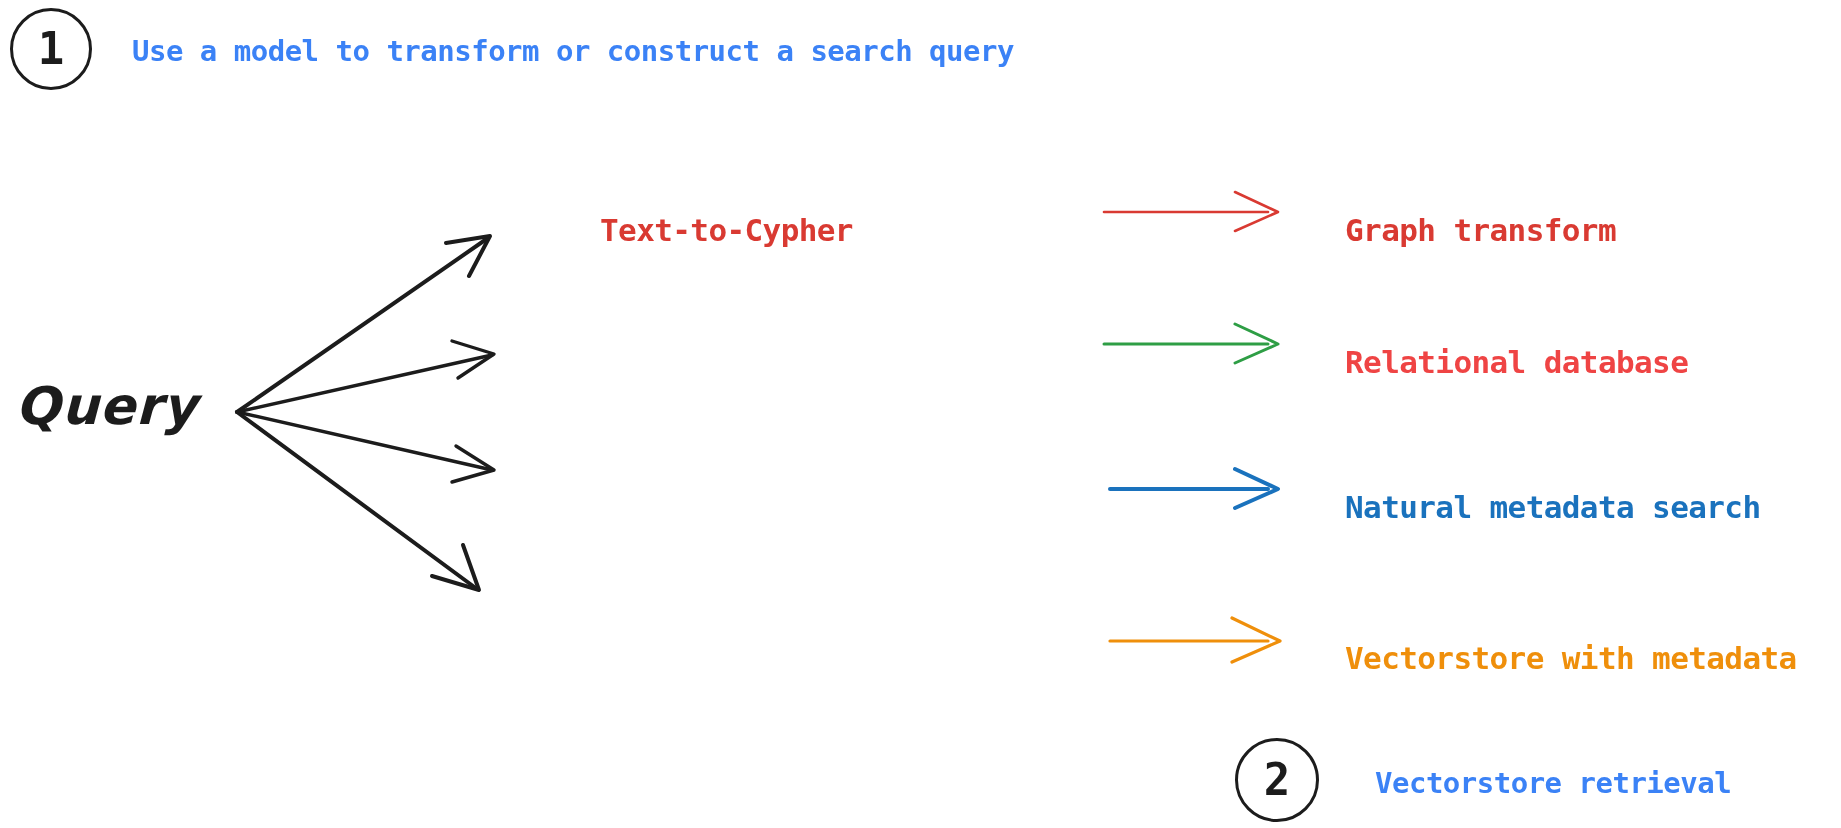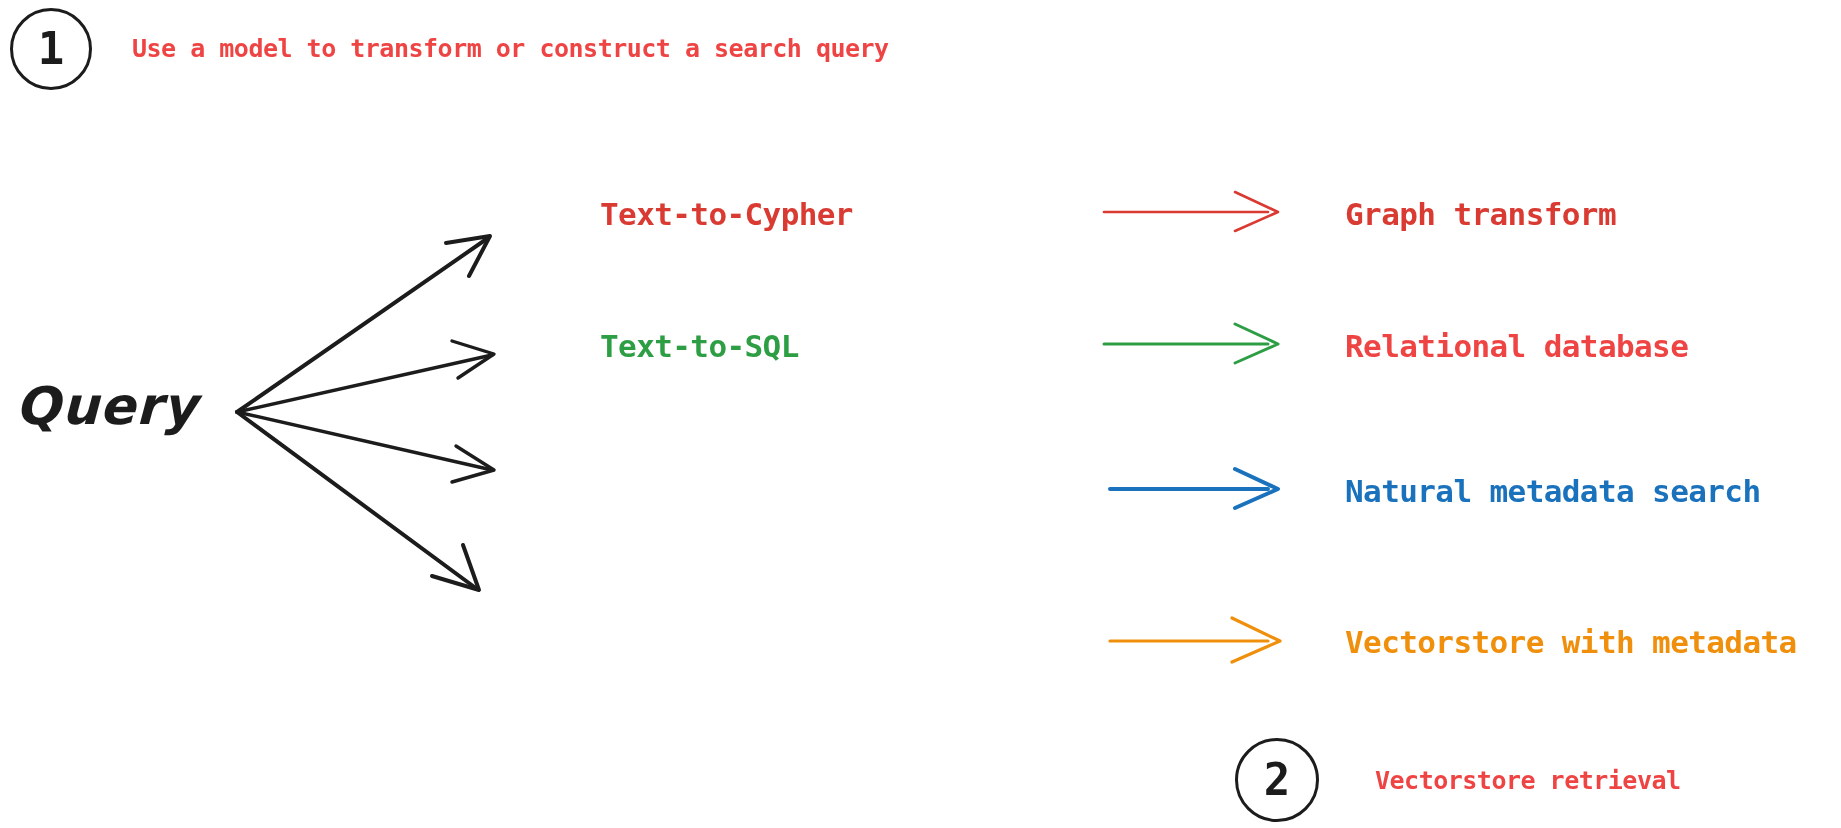--- a/index.html
+++ b/index.html
@@ -34,23 +34,23 @@
     font-family: "DejaVu Sans Mono", "Liberation Mono", monospace;
     font-size: 44px;
     font-weight: 700;
     color: #1c1c1c;
     line-height: 1;
     letter-spacing: 0;
   }
   .step-text {
     position: absolute;
     font-family: "DejaVu Sans Mono", "Liberation Mono", monospace;
-    font-size: 25px;
+    font-size: 29px;
     font-weight: 700;
-    color: #ef4444;
+    color: #3b82f6;
     white-space: nowrap;
     letter-spacing: -0.5px;
   }
 
   #step1-badge { left: 10px;   top: 8px; }
   #step1-text  { left: 132px;  top: 34px; }
   #step2-badge { left: 1235px; top: 738px; width: 84px; height: 84px; }
   #step2-text  { left: 1375px; top: 766px; }
 
   
@@ -79,20 +79,21 @@
   }
 
   
   .row-label, .row-target {
     position: absolute;
     font-family: "DejaVu Sans Mono", "Liberation Mono", monospace;
     font-size: 31px;
     font-weight: 700;
     white-space: nowrap;
     letter-spacing: -0.6px;
+    margin-top: 16px;
   }
   .row-label  { left: 600px; }
   .row-target { left: 1345px; }
 </style>
 </head>
 <body>
 
 <div id="canvas" style="background: rgb(255, 255, 255);">
 
   <div class="step-badge" id="step1-badge">
@@ -140,21 +141,20 @@
     </g>
     <g>
       <line class="ra-line" x1="1110" y1="641" x2="1268" y2="641" stroke="#ef8f0b" stroke-width="3.2" stroke-linecap="round" stroke-linejoin="round"></line>
       <polyline class="ra-head" points="1232,618 1280,641 1232,662" fill="none" stroke="#ef8f0b" stroke-width="3.2" stroke-linecap="round" stroke-linejoin="round"></polyline>
     </g>
   </svg>
 
   <div class="row-label" style="top: 196px; color: rgb(217, 58, 50);">Text-to-Cypher</div>
   <div class="row-target" style="top: 196px; color: rgb(217, 58, 50);">Graph transform</div>
 
-  <div class="row-label" style="top: 328px; color: rgb(46, 158, 69);">Text-to-SQL</div>
   <div class="row-target" style="top: 328px; color: #ef4444;">Relational database</div>
 
   <div class="row-target" style="top: 473px; color: rgb(26, 114, 189);">Natural metadata search</div>
 
   <div class="row-target" style="top: 624px; color: rgb(239, 143, 11); text-align: center;">Vectorstore with metadata</div>
 
   <div class="step-badge" id="step2-badge">
     <span class="num">2</span>
   </div>
   <div class="step-text" id="step2-text">Vectorstore retrieval</div>

